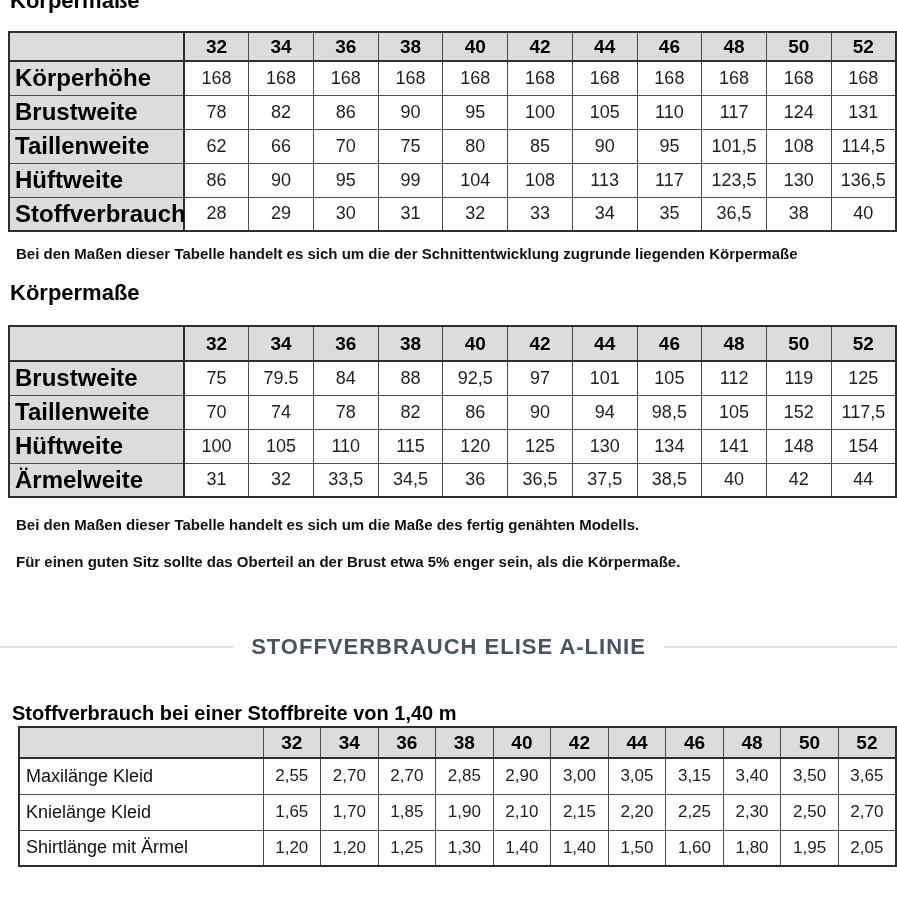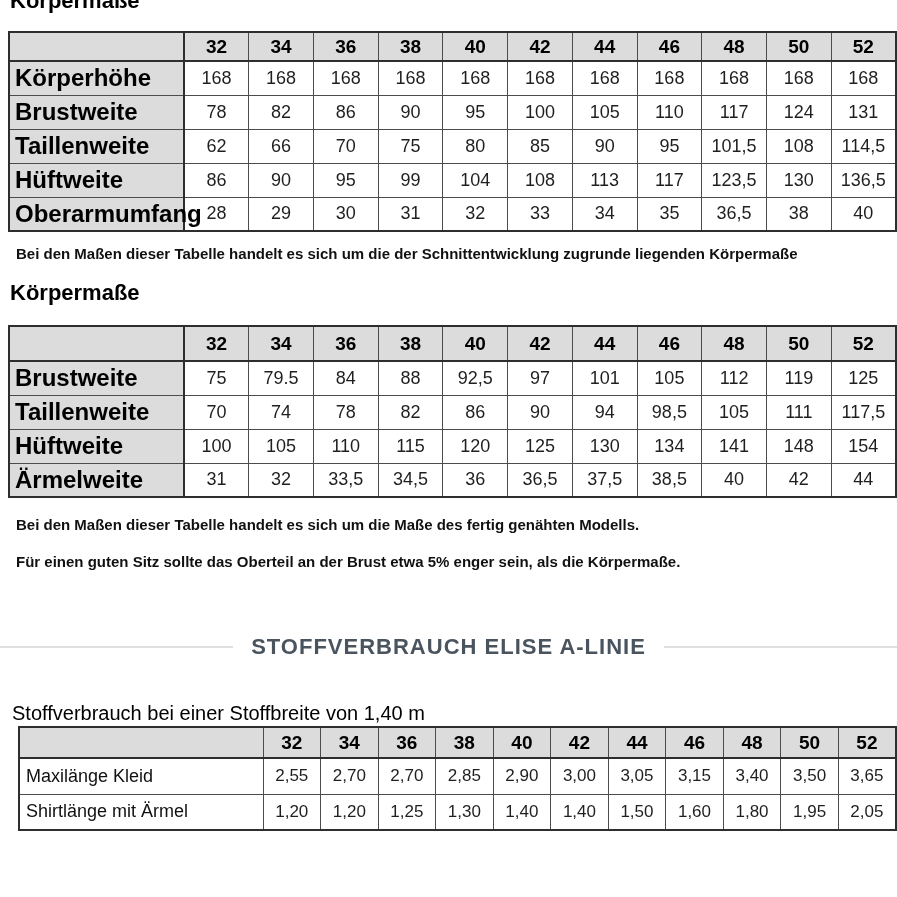--- a/index.html
+++ b/index.html
@@ -18,21 +18,21 @@
   
   h1.cutoff{
     font-size:22px;font-weight:bold;color:#000;
     margin:-10px 0 0 10px;line-height:22px;
   }
   h2.sec{
     font-size:22px;font-weight:bold;color:#000;
     margin:18px 0 0 10px;line-height:24px;
   }
   h3.tbl-title{
-    font-size:20px;font-weight:normal;color:#000;
+    font-size:20px;font-weight:bold;color:#000;
     margin:44px 0 0 12px;line-height:21px;
   }
   
   table.mtable{
     border-collapse:collapse;table-layout:fixed;
     margin-left:8px;width:calc(100% - 8px);
     border:2px solid var(--border-dark);
   }
   table.mtable col.label-col{width:175px;}
   table.mtable th,table.mtable td{
@@ -184,21 +184,21 @@
         <td>99</td>
         <td>104</td>
         <td>108</td>
         <td>113</td>
         <td>117</td>
         <td>123,5</td>
         <td>130</td>
         <td>136,5</td>
       </tr>
       <tr>
-        <th>Oberarmumfang</th>
+        <th>Stoffverbrauch</th>
         <td>28</td>
         <td>29</td>
         <td>30</td>
         <td>31</td>
         <td>32</td>
         <td>33</td>
         <td>34</td>
         <td>35</td>
         <td>36,5</td>
         <td>38</td>
@@ -261,21 +261,21 @@
         <th>Taillenweite</th>
         <td>70</td>
         <td>74</td>
         <td>78</td>
         <td>82</td>
         <td>86</td>
         <td>90</td>
         <td>94</td>
         <td>98,5</td>
         <td>105</td>
-        <td>111</td>
+        <td>152</td>
         <td>117,5</td>
       </tr>
       <tr>
         <th>Hüftweite</th>
         <td>100</td>
         <td>105</td>
         <td>110</td>
         <td>115</td>
         <td>120</td>
         <td>125</td>
@@ -353,20 +353,34 @@
         <td>2,85</td>
         <td>2,90</td>
         <td>3,00</td>
         <td>3,05</td>
         <td>3,15</td>
         <td>3,40</td>
         <td>3,50</td>
         <td>3,65</td>
       </tr>
       <tr>
+        <th>Knielänge Kleid</th>
+        <td>1,65</td>
+        <td>1,70</td>
+        <td>1,85</td>
+        <td>1,90</td>
+        <td>2,10</td>
+        <td>2,15</td>
+        <td>2,20</td>
+        <td>2,25</td>
+        <td>2,30</td>
+        <td>2,50</td>
+        <td>2,70</td>
+      </tr>
+      <tr>
         <th>Shirtlänge mit Ärmel</th>
         <td>1,20</td>
         <td>1,20</td>
         <td>1,25</td>
         <td>1,30</td>
         <td>1,40</td>
         <td>1,40</td>
         <td>1,50</td>
         <td>1,60</td>
         <td>1,80</td>

